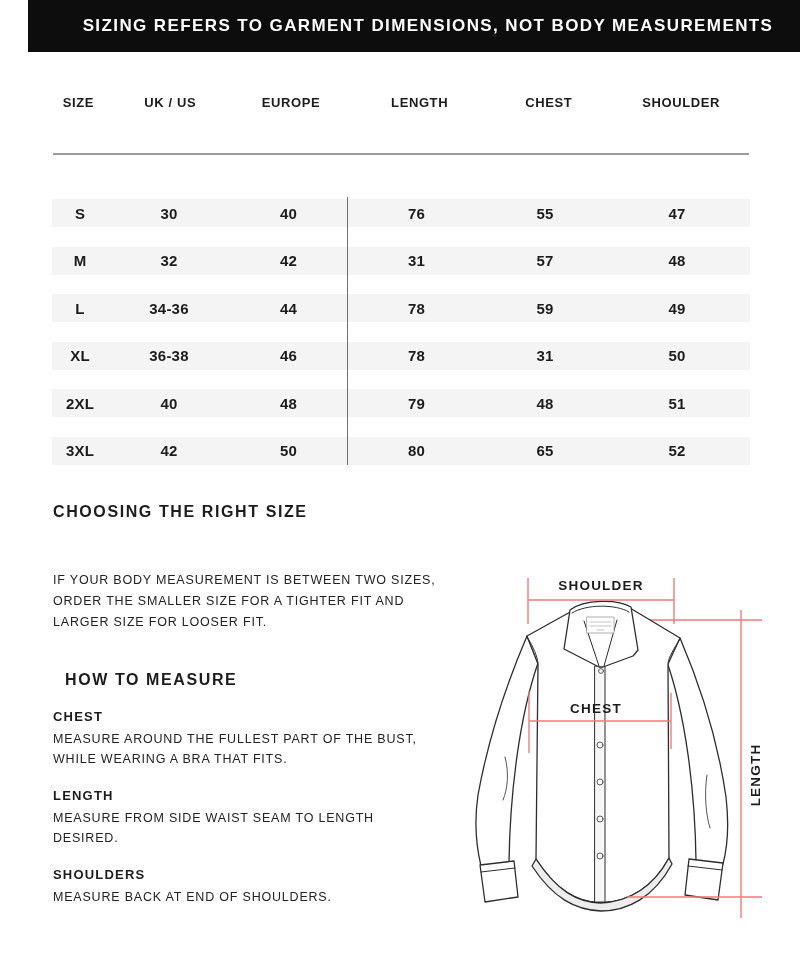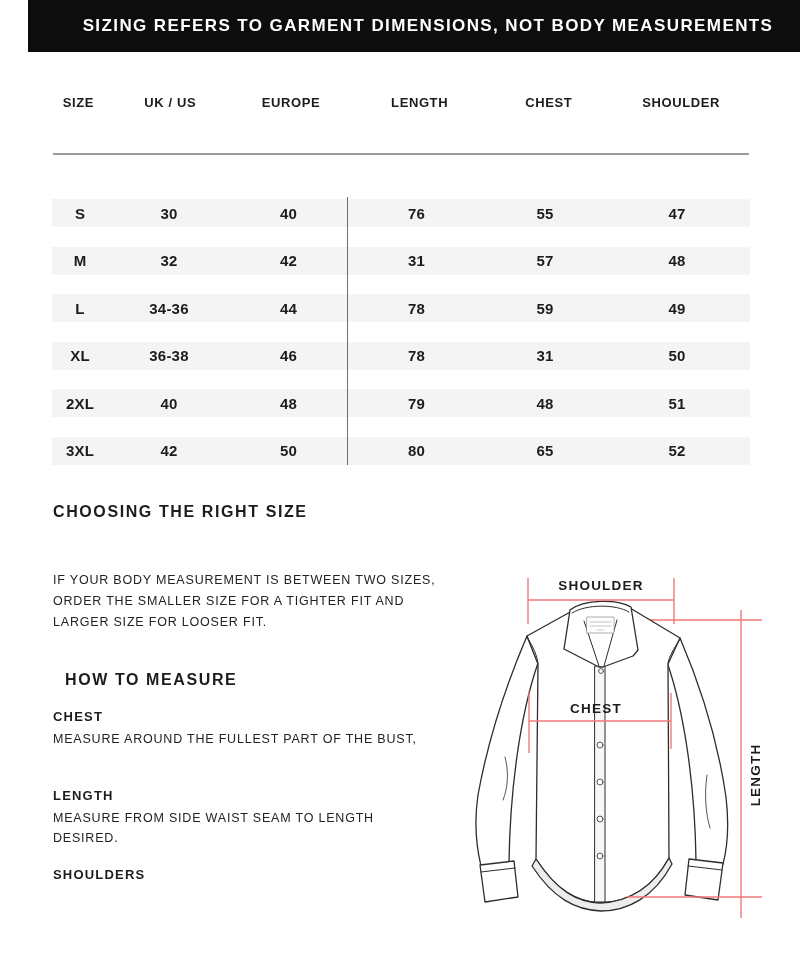--- a/index.html
+++ b/index.html
@@ -109,29 +109,33 @@
     <div>IF YOUR BODY MEASUREMENT IS BETWEEN TWO SIZES,</div>
     <div>ORDER THE SMALLER SIZE FOR A TIGHTER FIT AND</div>
     <div>LARGER SIZE FOR LOOSER FIT.</div>
   </div>
 
   <div class="sec-heading" style="top:671px;margin-left:12px;">HOW TO MEASURE</div>
 
   <div class="subhead" style="top:709px;">CHEST</div>
   <div class="para tight" style="top:729px;width:400px;">
     <div>MEASURE AROUND THE FULLEST PART OF THE BUST,</div>
+    <div>WHILE WEARING A BRA THAT FITS.</div>
   </div>
 
   <div class="subhead" style="top:788px;">LENGTH</div>
   <div class="para tight" style="top:808px;width:400px;">
     <div>MEASURE FROM SIDE WAIST SEAM TO LENGTH</div>
     <div>DESIRED.</div>
   </div>
 
   <div class="subhead" style="top:867px;">SHOULDERS</div>
+  <div class="para tight" style="top:887px;width:400px;">
+    <div>MEASURE BACK AT END OF SHOULDERS.</div>
+  </div>
 
   <div class="diagram">
     <svg width="370" height="360" viewBox="430 565 370 360" xmlns="http://www.w3.org/2000/svg">
 
       <g stroke="#f27979" stroke-width="1.4" fill="none">
         <path d="M 612,620 L 762,620"></path>
       </g>
 
       <g stroke="#2d2d2d" stroke-width="1.3" fill="#ffffff" stroke-linejoin="round" stroke-linecap="round">
 

